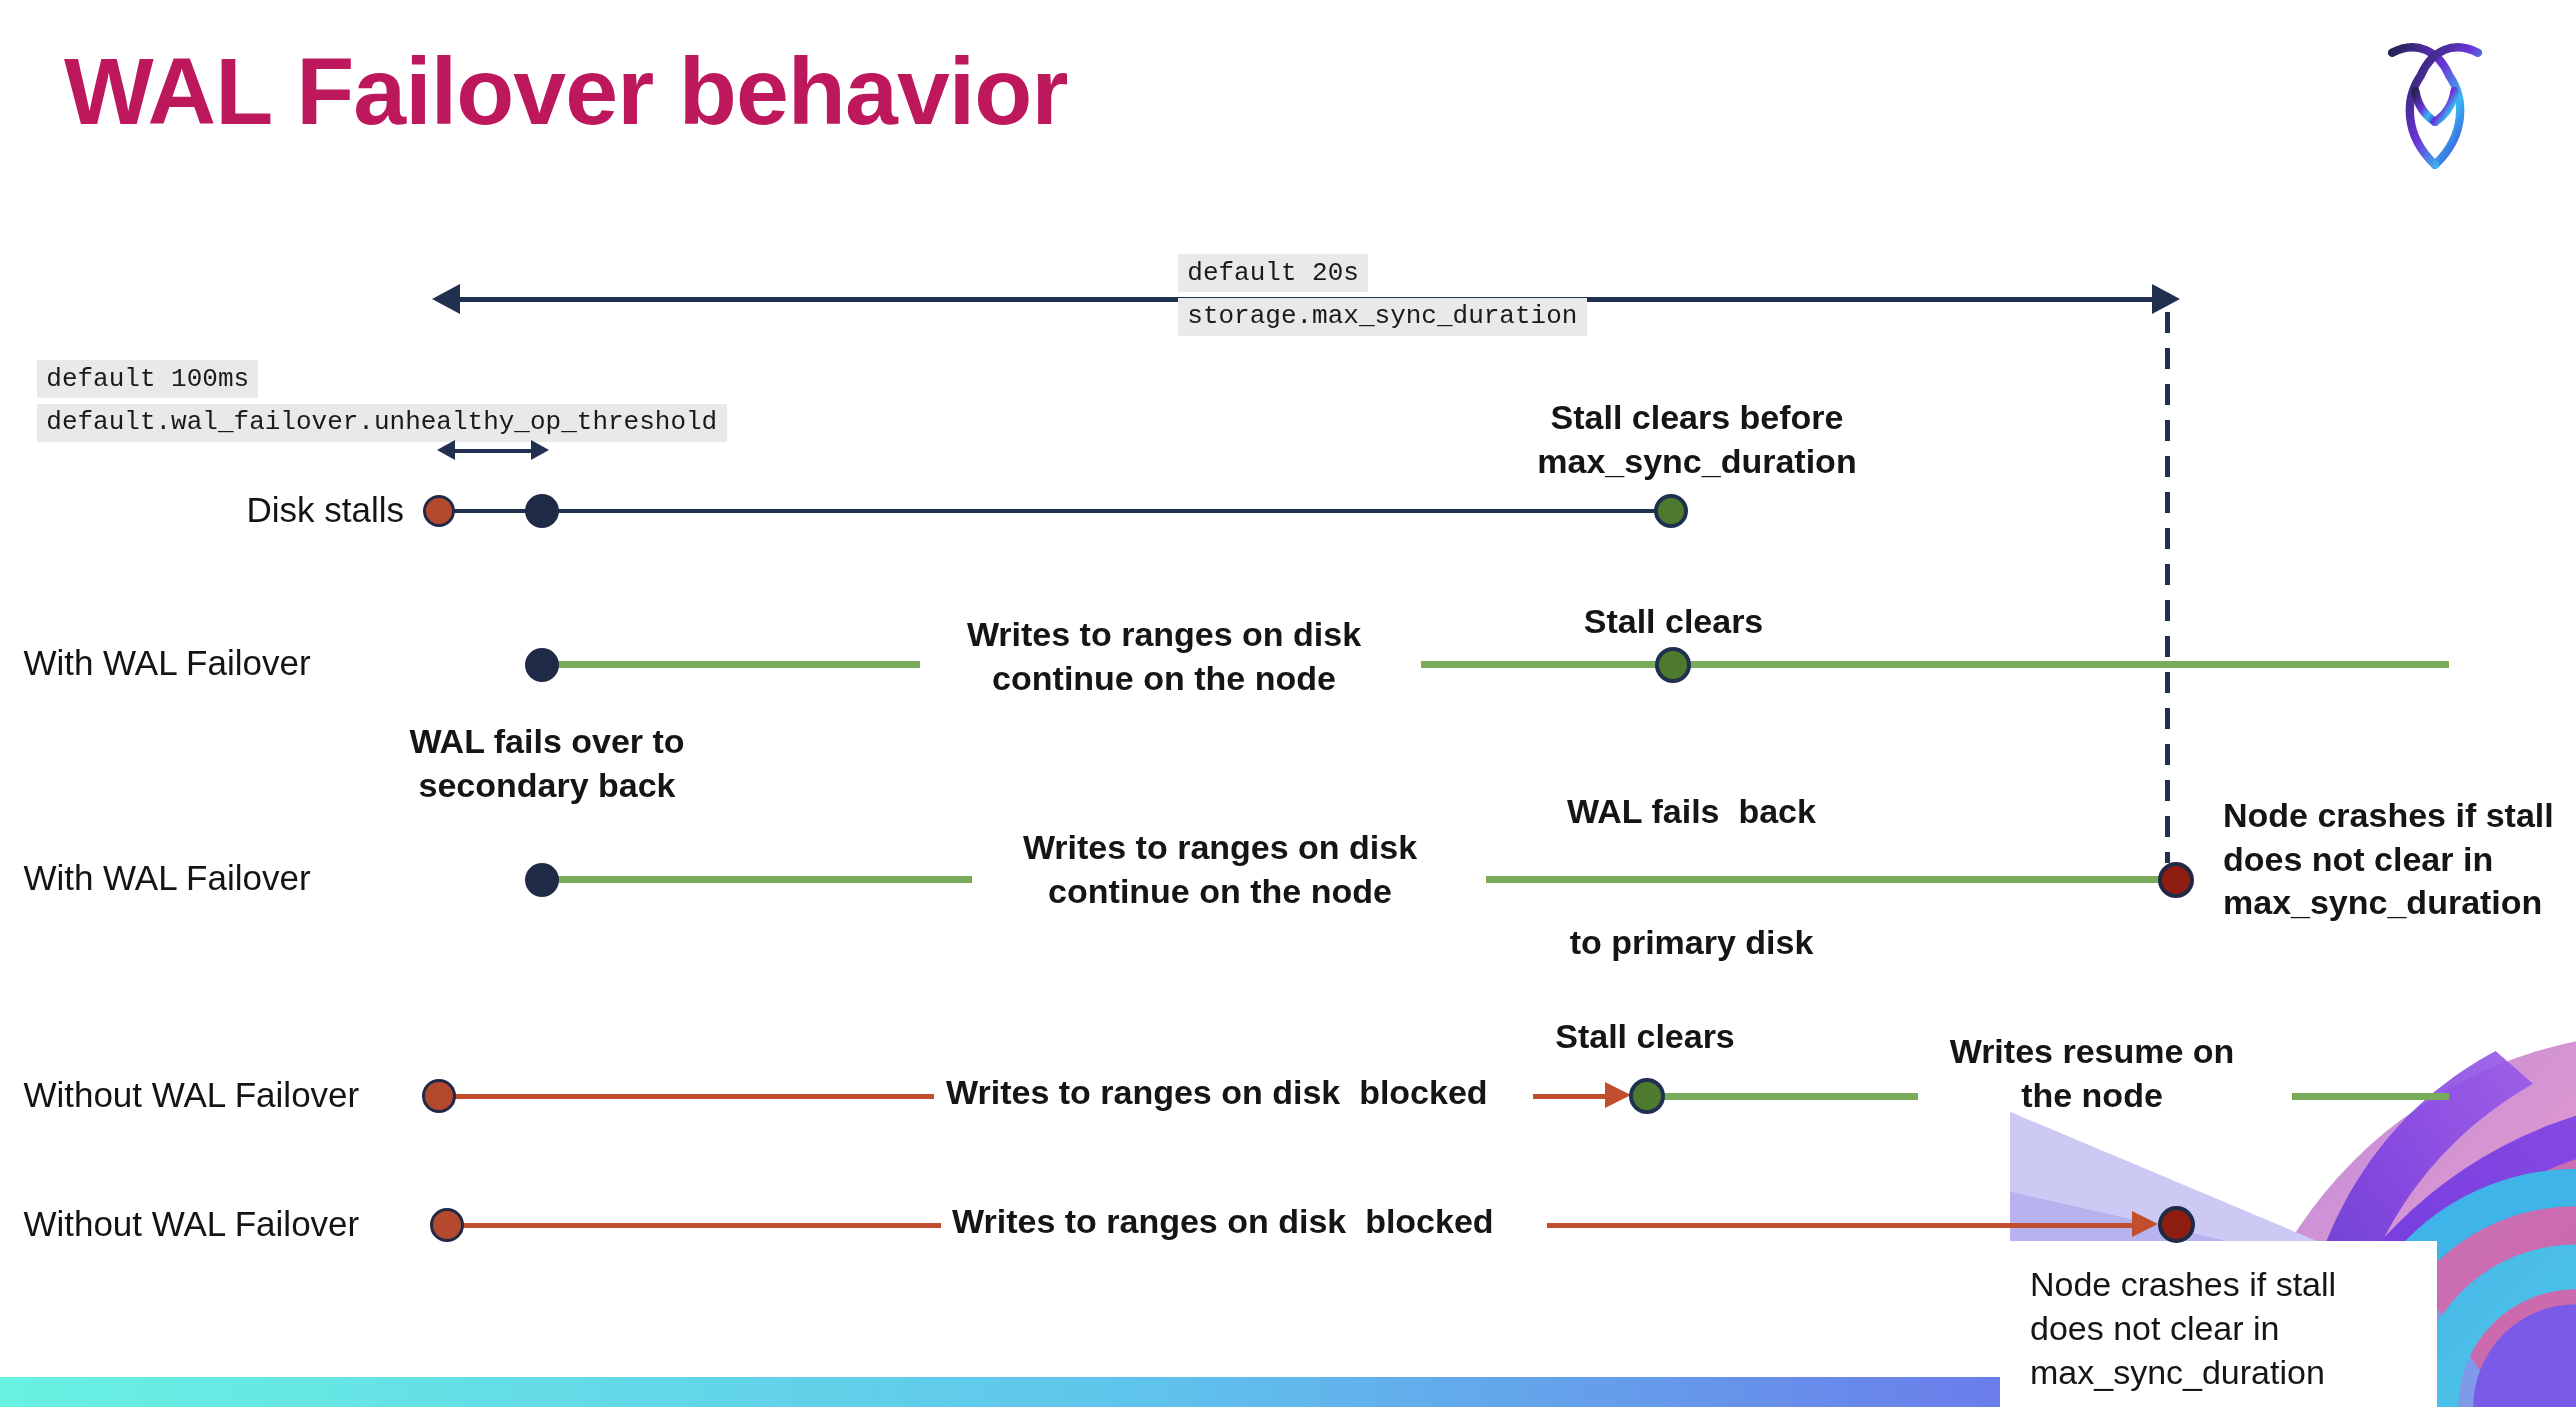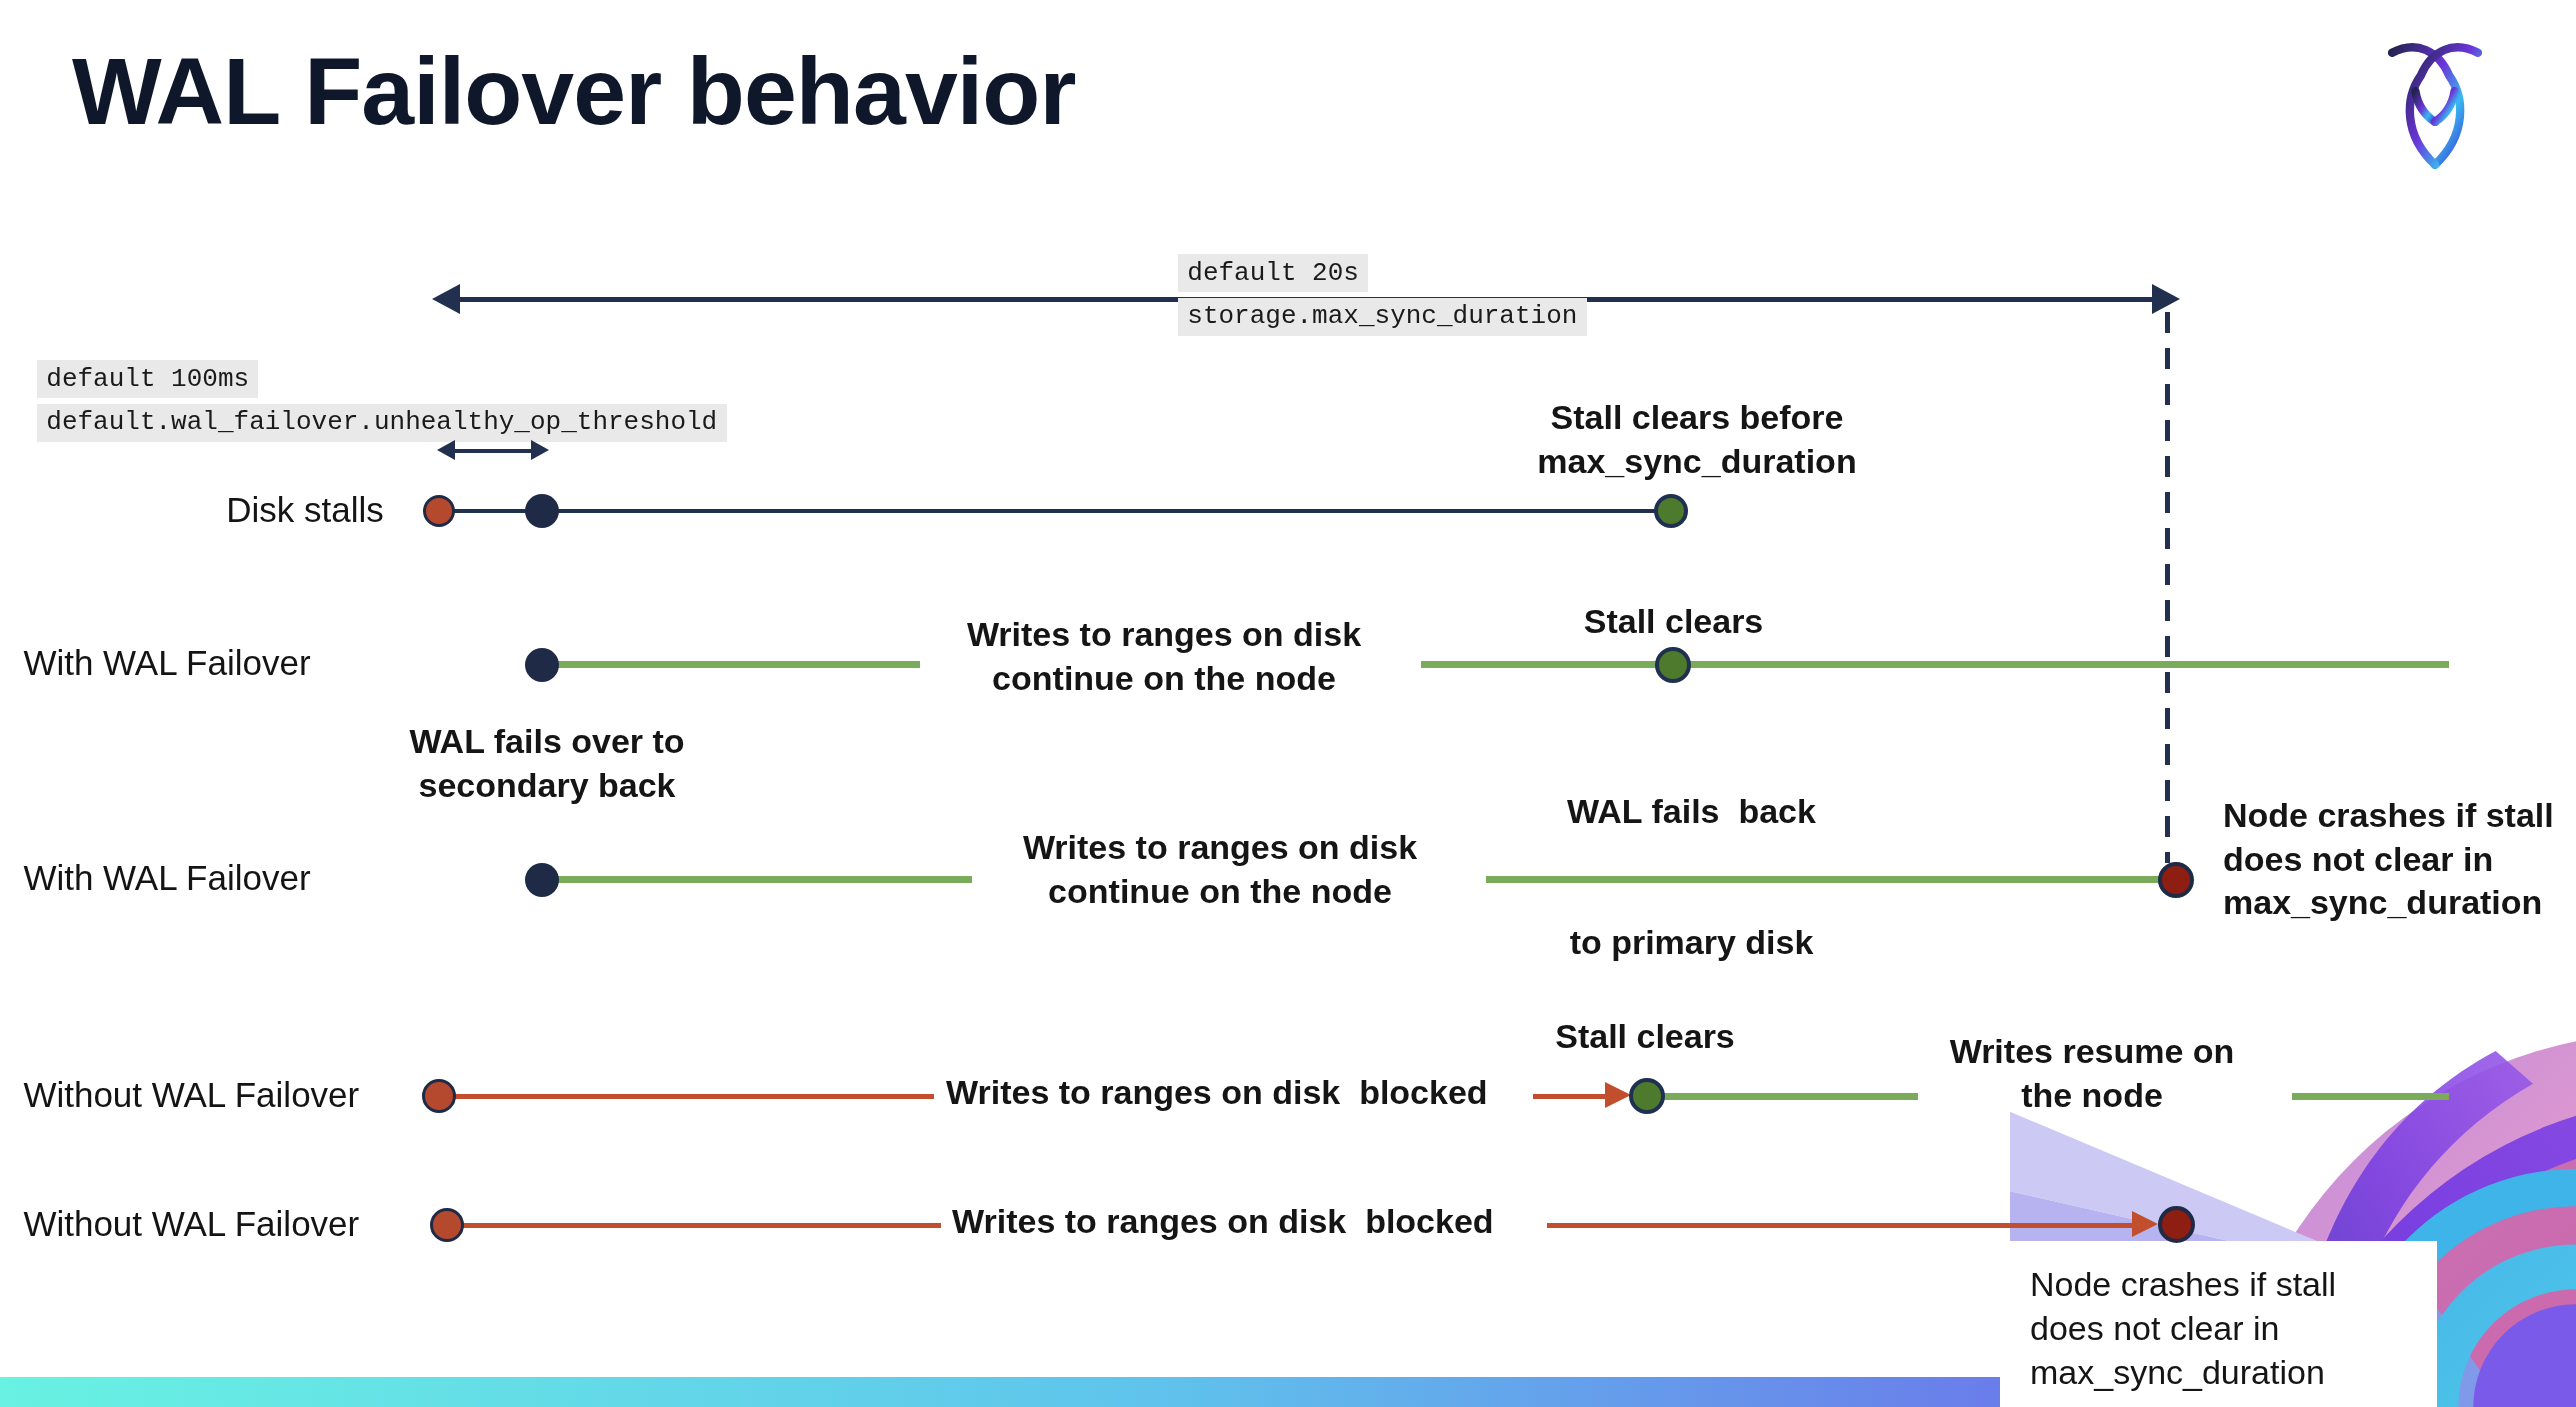--- a/index.html
+++ b/index.html
@@ -2,22 +2,22 @@
 <html style="font-size:15px"><head>
 <meta charset="utf-8">
 <style>
   html,body{margin:0;padding:0;background:#ffffff;}
   #canvas{
     position:relative;width:2576px;height:1408px;background:#ffffff;
     overflow:hidden;font-family:"Liberation Sans",sans-serif;color:#151515;
   }
   
   .title{
-    position:absolute;left:72px;top:37px;font-size:95px;font-weight:800;
-    letter-spacing:-0.9px;color:#0f172a;white-space:nowrap;
+    position:absolute;left:64px;top:37px;font-size:95px;font-weight:800;
+    letter-spacing:-0.9px;color:#be185d;white-space:nowrap;
   }
   .logo{position:absolute;left:2379px;top:36px;width:112px;height:140px;}
   
   .codeblock{position:absolute;font-family:"Liberation Mono","DejaVu Sans Mono",monospace;font-size:26px;color:#1a1a1a;line-height:1;}
   .codeline{display:table;background:#e9e9e9;padding:5.6px 9.3px 6.5px 9.3px;margin-bottom:5.6px;white-space:pre;}
   
   .hline{position:absolute;}
   .navy-line{background:#22304f;height:3.7px;}
   .green-line{background:#7aab5a;height:6.5px;}
   .red-line{background:#c14f2e;height:4.7px;}
@@ -28,21 +28,21 @@
   .dot-green{background:#4e7a2d;border:4.7px solid #1f3050;}
   .tri{position:absolute;width:0;height:0;}
   .dashed-v{
     position:absolute;width:4.7px;
     background:repeating-linear-gradient(180deg,#22304f 0 20.6px,transparent 20.6px 36px);
   }
   
   .lbl{position:absolute;font-size:35px;color:#141414;white-space:nowrap;}
   .ann{position:absolute;font-size:34px;line-height:1.28;color:#151515;font-weight:bold;}
   .center{text-align:center;}
-  .right{text-align:center;}
+  .right{text-align:right;}
   .pre{white-space:pre;}
   
   .bottom-bar{
     position:absolute;left:0;top:1377px;width:2576px;height:31px;z-index:1;
     background:linear-gradient(90deg,#68f2e2 0%,#5fc3ec 45%,#6a7cea 78%,#6353e2 100%);
   }
   .artwork{position:absolute;left:2010px;top:911px;width:566px;height:496px;z-index:2;}
   .crash-box{
     position:absolute;left:2000px;top:1241px;width:437px;height:166px;
     background:#ffffff;z-index:3;

